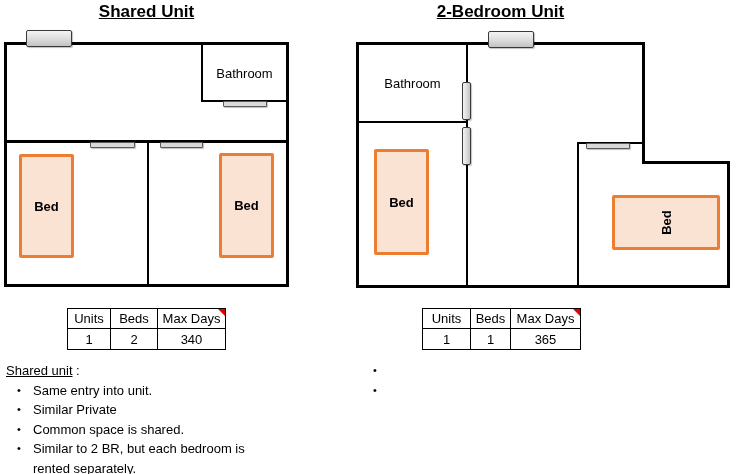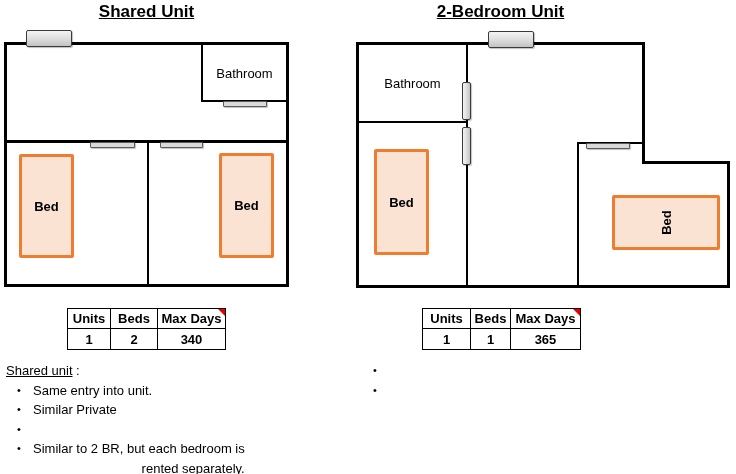--- a/index.html
+++ b/index.html
@@ -19,32 +19,32 @@
   .bed{
     position:absolute;box-sizing:border-box;background:#FBE3D3;border:3px solid #ED7D31;border-radius:2px;
     display:flex;align-items:center;justify-content:center;font-size:13px;font-weight:bold;
   }
   .bed .bed-label{white-space:nowrap;}
   .bed.rot .bed-label{transform:rotate(-90deg);}
   .room-label{position:absolute;font-size:13px;text-align:center;}
   .stat-table{
     position:absolute;border-collapse:collapse;table-layout:fixed;font-size:13px;text-align:center;background:#fff;
   }
-  .stat-table th,.stat-table td{border:1.5px solid #000;padding:0;font-weight:bold;margin-top:8px;}
+  .stat-table th,.stat-table td{border:1.5px solid #000;padding:0;font-weight:normal;margin-top:8px;}
   .stat-table th{height:19px;position:relative;overflow:visible;}
   .stat-table td{height:20px;}
   .flag{
     position:absolute;top:0;right:0;width:0;height:0;display:block;
     border-top:7px solid #e60000;border-left:7px solid transparent;
   }
   .notes{position:absolute;font-size:13px;line-height:19.5px;}
   .notes .heading .u{text-decoration:underline;}
   .bullet{display:flex;}
   .bullet .marker{flex:none;width:16px;margin-left:11px;font-size:11px;}
-  .bullet .text{white-space:pre-line;text-align:right;}
+  .bullet .text{white-space:pre-line;}
 </style>
 </head>
 <body>
 
 <div class="canvas">
 
   <div class="title" style="left:4px;width:285px;">Shared Unit</div>
 
   <div class="wall" style="left:4px;top:42px;width:285px;height:3px;"></div>
   <div class="wall" style="left:4px;top:42px;width:3px;height:245px;"></div>
@@ -95,20 +95,21 @@
     <div class="bullet">
       <span class="marker">•</span>
       <span class="text">Same entry into unit.</span>
     </div>
     <div class="bullet">
       <span class="marker">•</span>
       <span class="text">Similar Private</span>
     </div>
     <div class="bullet">
       <span class="marker">•</span>
+      <span class="text">Common space is shared.</span>
     </div>
     <div class="bullet">
       <span class="marker">•</span>
       <span class="text">Similar to 2 BR, but each bedroom is
 rented separately.</span>
     </div>
   </div>
 
   <div class="title" style="left:356px;width:289px;">2-Bedroom Unit</div>
 

